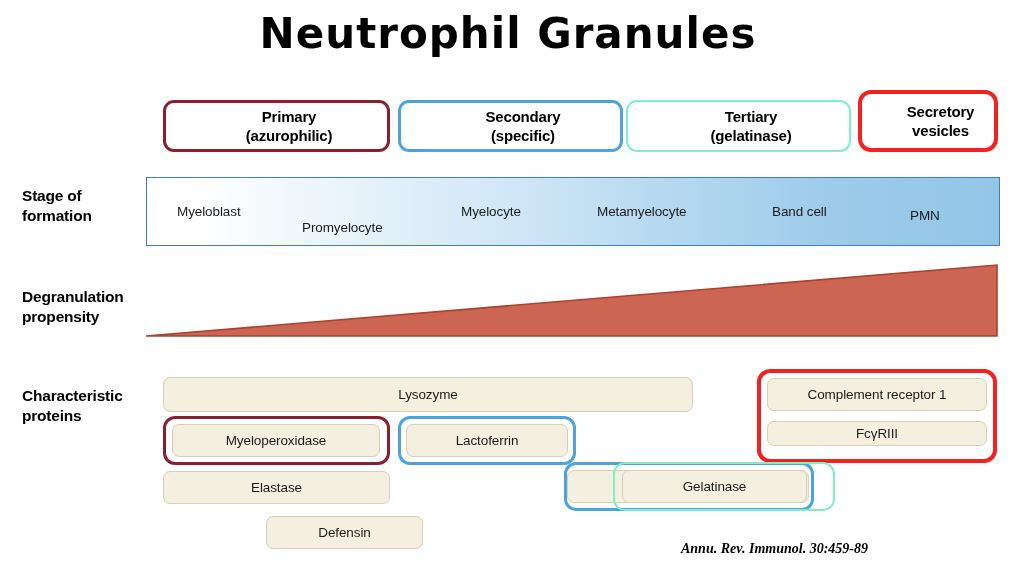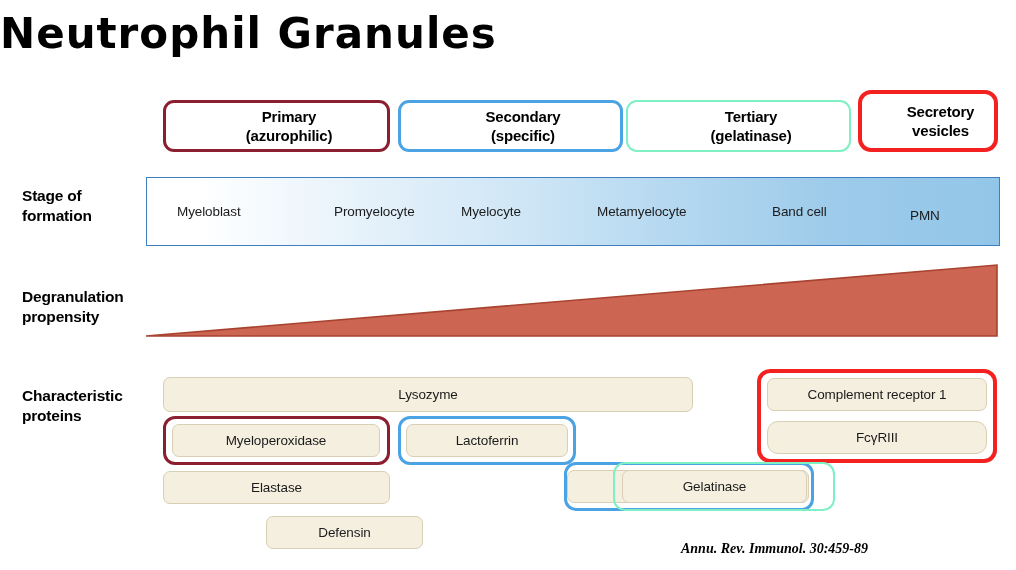--- a/index.html
+++ b/index.html
@@ -20,21 +20,21 @@
     left: 0; top: 0;
     width: 1016px;
     height: 570px;
   }
   .abs { position: absolute; box-sizing: border-box; }
 
   
   #title {
     left: 0; top: 8px;
     width: 1016px;
-    text-align: left;
+    text-align: center;
     font-family: "DejaVu Sans", sans-serif;
     font-size: 42px;
     font-weight: 700;
     letter-spacing: 1px;
     color: #000;
     line-height: 52px;
   }
 
   
   .row-label {
@@ -155,21 +155,21 @@
     </div>
   </div>
 
   <div class="abs row-label" style="left:22px; top:186px; width:130px;">
     <div>Stage of</div>
     <div>formation</div>
   </div>
 
   <div class="abs" id="stage-band" style="left:146px; top:177px; width:854px; height:69px;">
     <span class="stage-label" style="left:30px;  top:26px;">Myeloblast</span>
-    <span class="stage-label" style="left:155px; top:26px;margin-left:32px;">Promyelocyte</span>
+    <span class="stage-label" style="left:155px; top:42px;">Promyelocyte</span>
     <span class="stage-label" style="left:314px; top:26px;">Myelocyte</span>
     <span class="stage-label" style="left:450px; top:26px;">Metamyelocyte</span>
     <span class="stage-label" style="left:625px; top:26px;">Band cell</span>
     <span class="stage-label" style="left:763px; top:30px;">PMN</span>
   </div>
 
   <div class="abs row-label" style="left:22px; top:287px; width:140px;">
     <div>Degranulation</div>
     <div>propensity</div>
   </div>
@@ -182,21 +182,21 @@
 
   <div class="abs row-label" style="left:22px; top:386px; width:140px;">
     <div>Characteristic</div>
     <div>proteins</div>
   </div>
 
   <div class="abs protein-box" style="left:163px; top:377px; width:530px; height:35px;">Lysozyme</div>
 
   <div class="abs protein-box" style="left:767px; top:378px; width:220px; height:33px;">Complement receptor 1</div>
 
-  <div class="abs protein-box" style="left:767px; top:421px; width:220px; height:33px;border-radius:11px;">FcγRIII</div>
+  <div class="abs protein-box" style="left:767px; top:421px; width:220px; height:25px;">FcγRIII</div>
 
   <div class="abs frame" style="left:757px; top:369px; width:240px; height:94px; border:4px solid #F42121; border-radius:13px;"></div>
 
   <div class="abs protein-box" style="left:172px; top:424px; width:208px; height:33px;">Myeloperoxidase</div>
   <div class="abs frame" style="left:163px; top:416px; width:227px; height:49px; border:3.5px solid #8B1F30;"></div>
 
   <div class="abs protein-box" style="left:406px; top:424px; width:162px; height:33px;">Lactoferrin</div>
   <div class="abs frame" style="left:398px; top:416px; width:178px; height:49px; border:3.5px solid #4BA3E3;"></div>
 
   <div class="abs protein-box" style="left:163px; top:471px; width:227px; height:33px;">Elastase</div>

